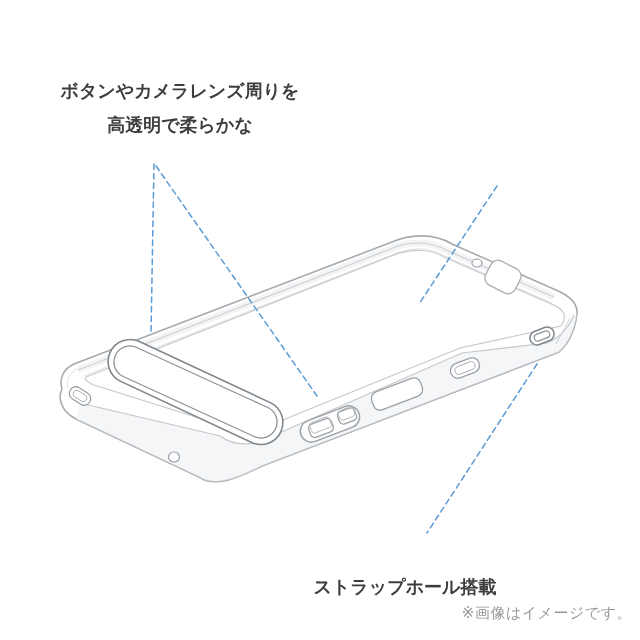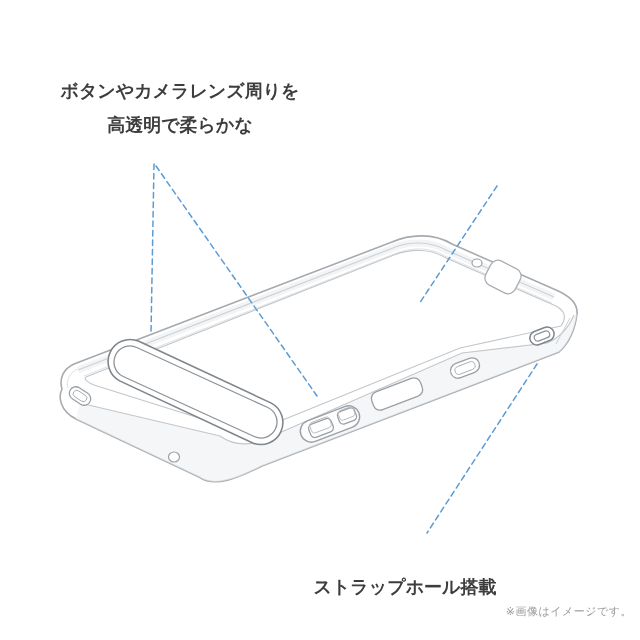--- a/index.html
+++ b/index.html
@@ -11,21 +11,21 @@
     position:relative;width:640px;height:640px;background:#ffffff;overflow:hidden;
     font-family:"Liberation Sans","DejaVu Sans",sans-serif;color:var(--text);
   }
   .illus{position:absolute;left:0;top:0;width:640px;height:640px;}
   .note{position:absolute;text-align:center;font-size:18px;font-weight:700;color:var(--text);}
   .note span{display:block;}
   .note-precision{left:18px;top:74px;width:324px;line-height:34px;}
   .note-tpu{left:397px;top:109px;width:224px;line-height:39px;}
   .note-strap{left:270px;top:548px;width:270px;line-height:30px;margin-top:24px;}
   .note-disclaimer{
-    position:absolute;right:8px;top:604px;font-size:11px;font-weight:400;
+    position:absolute;right:8px;top:604px;font-size:15px;font-weight:400;
     color:var(--muted_text);letter-spacing:.5px;text-align:right;
   }
   .leader{stroke:var(--leader_line);stroke-width:1.5;stroke-dasharray:5.5 4;fill:none;stroke-linecap:round;}
   .c-main{stroke:var(--case_line);stroke-width:1.6;fill:#ffffff;}
   .c-dark{stroke:var(--case_line_dark);}
   .c-mid{stroke:#9aa0a6;}
   .c-soft{stroke:#c3c7cb;}
   .c-light{stroke:var(--case_line_light);}
   .c-faint{stroke:#dfe2e5;}
   svg *{vector-effect:non-scaling-stroke;}

